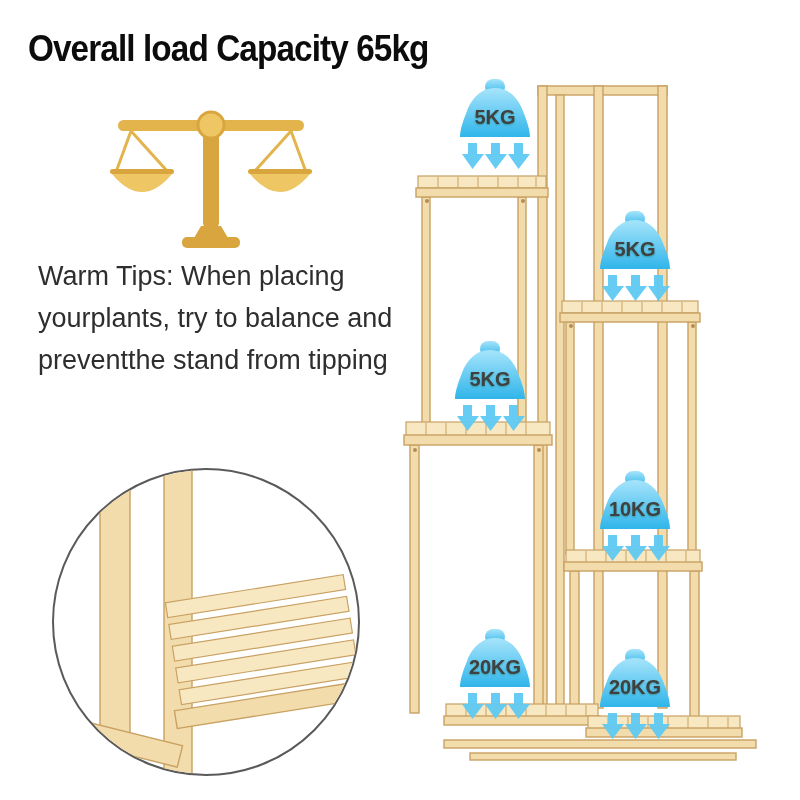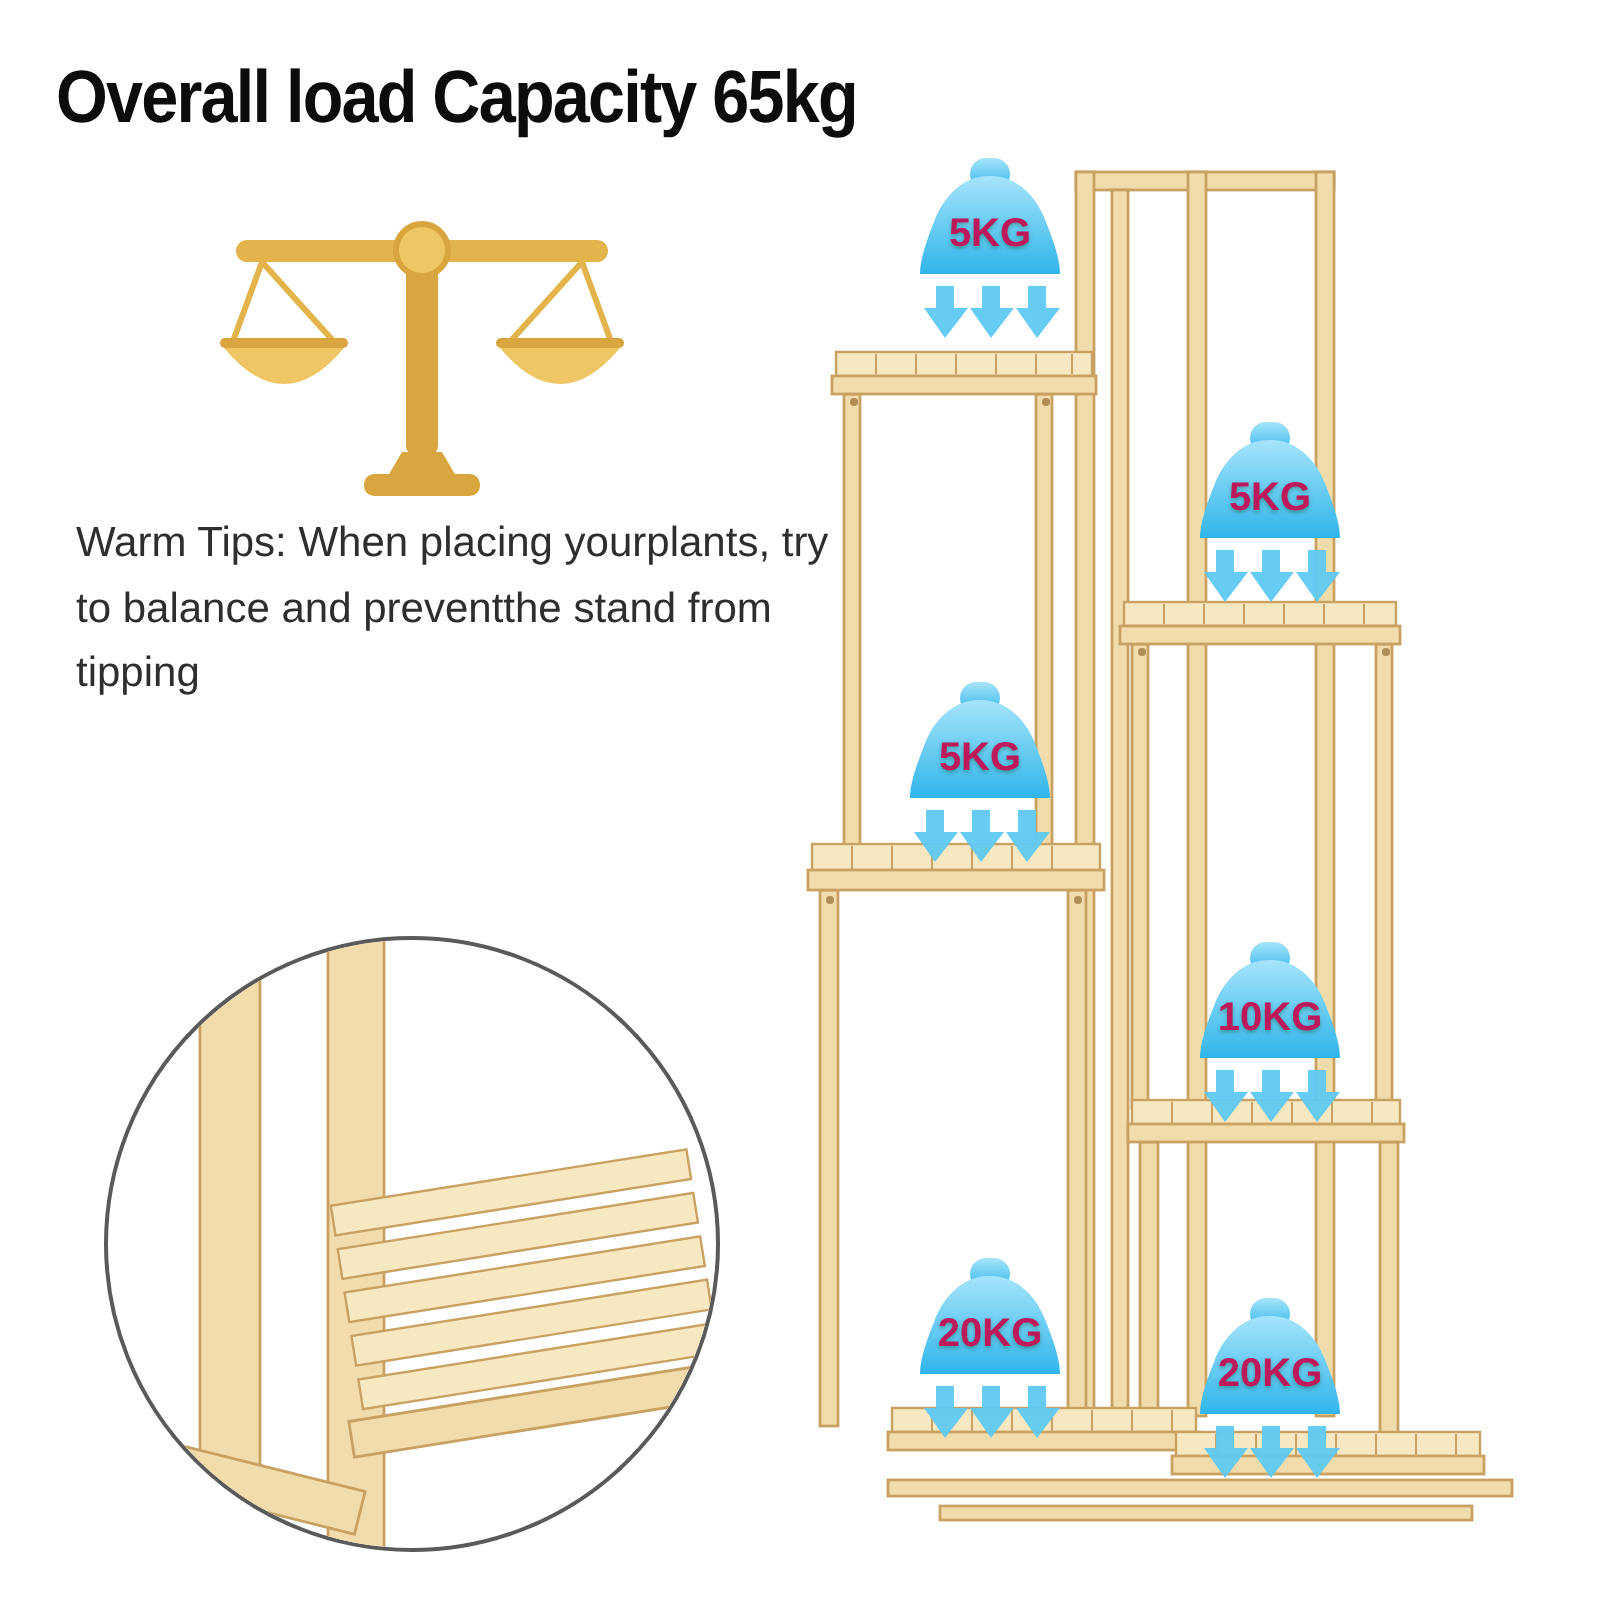--- a/index.html
+++ b/index.html
@@ -12,33 +12,33 @@
   }
   .title {
     position:absolute; left:28px; top:28px;
     font-size:37px; font-weight:800; letter-spacing:-1px;
     color:#0c0c0c; white-space:nowrap;
     transform:scaleX(0.9); transform-origin:left top;
   }
   .scale-icon { position:absolute; left:106px; top:98px; z-index:2; }
   .tips {
     position:absolute; left:38px; top:256px; width:386px;
-    font-size:21px; line-height:1.55; color:#2e2e2e; z-index:2;
+    font-size:27px; line-height:1.55; color:#2e2e2e; z-index:2;
   }
   .stand-svg { position:absolute; left:0; top:0; z-index:1; }
   .inset {
     position:absolute; left:52px; top:468px; width:308px; height:308px;
     border-radius:50%; border:2px solid #5a5a5a; overflow:hidden;
     background:#ffffff; z-index:2;
   }
   .weight { position:absolute; width:86px; height:124px; z-index:5; }
   .wicon { display:block; margin:0 auto; }
   .wlabel {
     position:absolute; left:0; right:0; top:28px; text-align:center;
-    font-size:20px; font-weight:bold; color:#be185d;
+    font-size:20px; font-weight:bold; color:#404040;
     text-shadow:0 1px 2px rgba(0,70,0,0.35);
   }
   .warrows { display:block; margin:1px auto 0; }
   .w1{ left:452px; top:78px; }
   .w2{ left:592px; top:210px; }
   .w3{ left:447px; top:340px; }
   .w4{ left:592px; top:470px; }
   .w5{ left:452px; top:628px; }
   .w6{ left:592px; top:648px; }
   .defs { position:absolute; width:0; height:0; }

